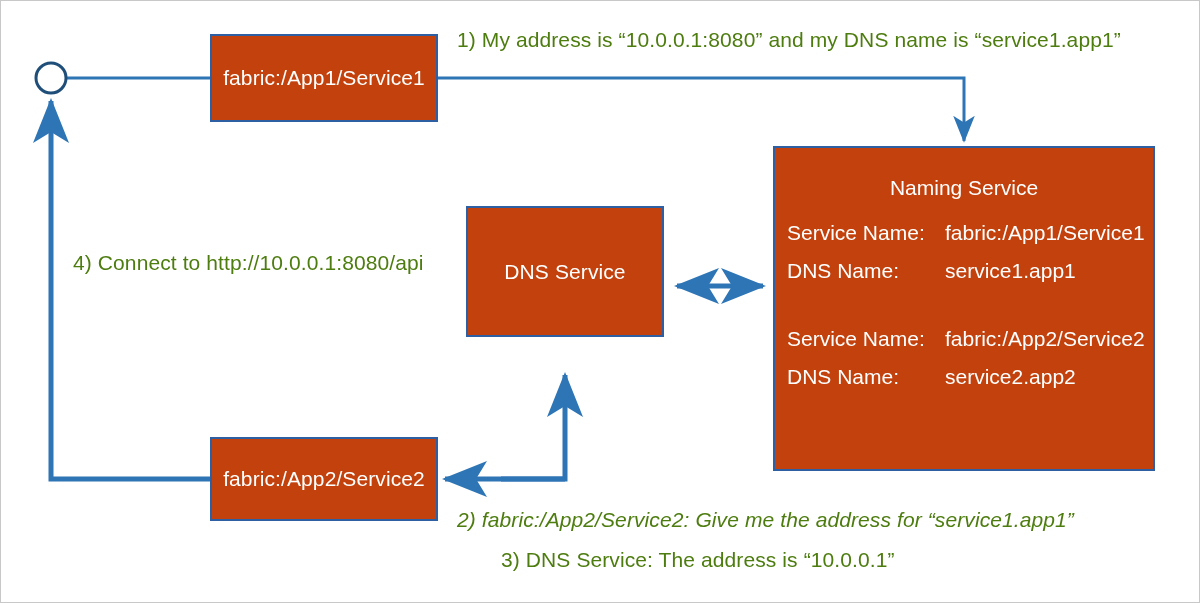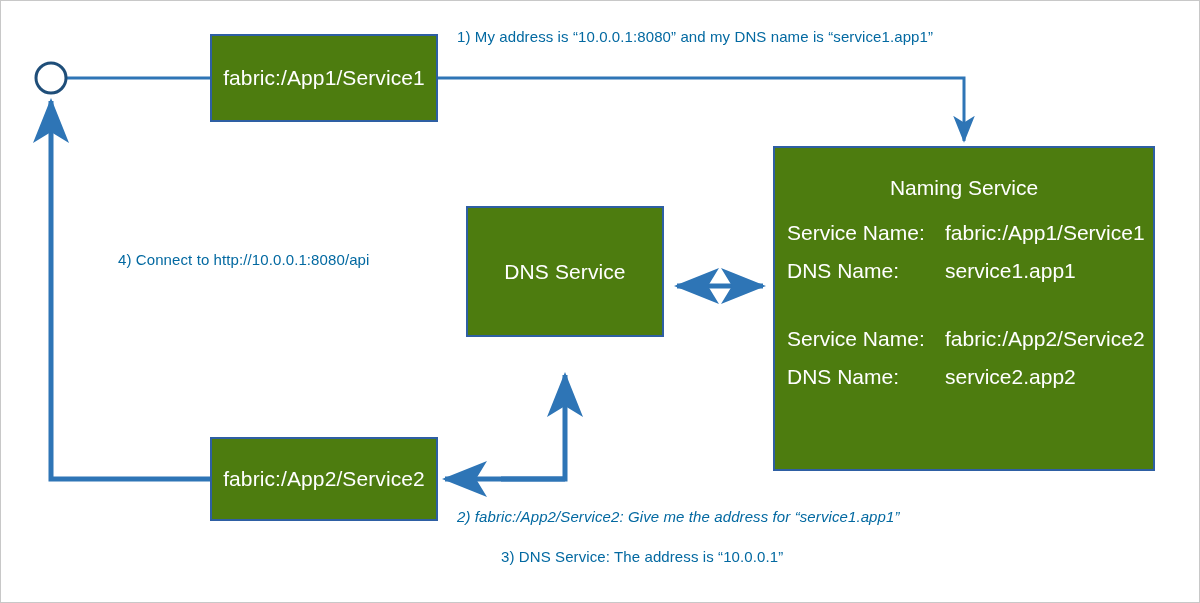--- a/index.html
+++ b/index.html
@@ -21,21 +21,21 @@
   }
   #diagram-svg {
     position: absolute;
     left: 0;
     top: 0;
     width: 1200px;
     height: 603px;
   }
   .node-box {
     position: absolute;
-    background: #4d7c0f;
+    background: #c2410c;
     border: 2px solid #2E5FA3;
     box-sizing: border-box;
     color: #ffffff;
   }
   .node-label-center {
     position: absolute;
     left: 0;
     right: 0;
     top: 50%;
     transform: translateY(-50%);
@@ -79,27 +79,27 @@
   }
   .naming-val {
     flex: 1 1 auto;
   }
   .naming-gap {
     height: 30px;
   }
 
   .annotation {
     position: absolute;
-    font-size: 15px;
-    color: #0369a1;
+    font-size: 21px;
+    color: #4d7c0f;
     white-space: nowrap;
     letter-spacing: 0.1px;
   }
   #ann-1 { left: 456px; top: 27px; }
-  #ann-4 { left: 72px; top: 250px; margin-left: 45px; }
+  #ann-4 { left: 72px; top: 250px; }
   #ann-2 { left: 456px; top: 507px; font-style: italic; }
   #ann-3 { left: 456px; top: 547px; margin-left: 44px; }
 </style>
 </head>
 <body>
 
 <div id="canvas">
 
   <svg id="diagram-svg" viewBox="0 0 1200 603" xmlns="http://www.w3.org/2000/svg">
     <defs>

